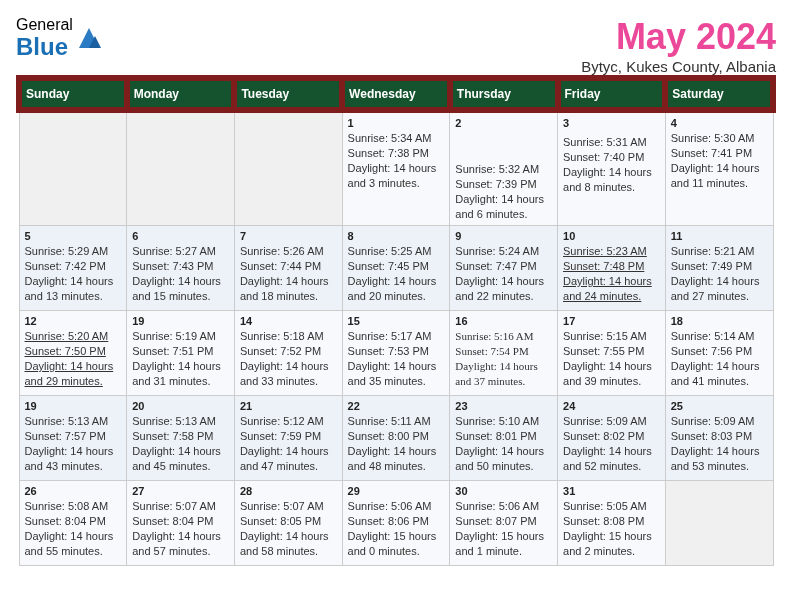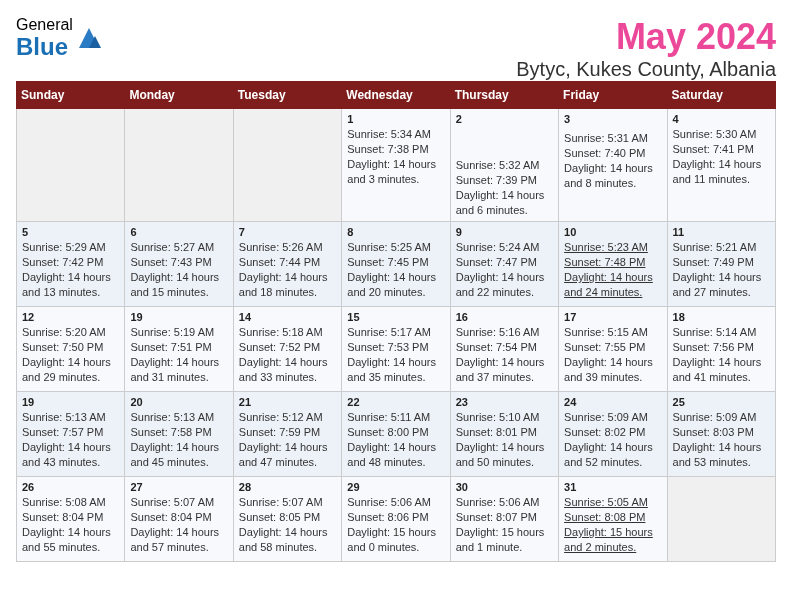--- a/index.html
+++ b/index.html
@@ -36,36 +36,36 @@
     }
     .title-block {
       text-align: right;
     }
     .month-title {
       font-size: 36px;
       font-weight: bold;
       color: #ec4899;
     }
     .location {
-      font-size: 20px;
+      font-size: 15px;
       color: #333;
     }
     .calendar-table {
       width: 100%;
       border-collapse: collapse;
       table-layout: fixed;
     }
     .calendar-table thead tr th {
-      background: #7f1d1d;
+      background: #14532d;
       color: #fff;
       font-size: 12px;
       font-weight: bold;
       padding: 6px 4px;
       text-align: left;
-      border: 1px solid #7f1d1d;
+      border: 6px solid #7f1d1d;
     }
     .calendar-table tbody tr td {
       vertical-align: top;
       border: 1px solid #ccc;
       padding: 4px 5px;
       font-size: 10px;
       color: #222;
       min-height: 85px;
       height: 85px;
       background: #fff;
@@ -203,21 +203,21 @@
           <div class="day-number">11</div>
           <div class="cell-content" style="white-space: pre-line;">Sunrise: 5:21 AM
 Sunset: 7:49 PM
 Daylight: 14 hours
 and 27 minutes.</div>
         </td>
       </tr>
       <tr>
         <td>
           <div class="day-number">12</div>
-          <div class="cell-content" style="white-space: pre-line;">Sunrise: 5:20 AM
+          <div class="cell-content" style="white-space: pre-line; text-decoration: underline;">Sunrise: 5:20 AM
 Sunset: 7:50 PM
 Daylight: 14 hours
 and 29 minutes.</div>
         </td>
         <td>
           <div class="day-number">19</div>
           <div class="cell-content" style="white-space: pre-line;">Sunrise: 5:19 AM
 Sunset: 7:51 PM
 Daylight: 14 hours
 and 31 minutes.</div>
@@ -231,21 +231,21 @@
         </td>
         <td>
           <div class="day-number">15</div>
           <div class="cell-content" style="white-space: pre-line;">Sunrise: 5:17 AM
 Sunset: 7:53 PM
 Daylight: 14 hours
 and 35 minutes.</div>
         </td>
         <td>
           <div class="day-number">16</div>
-          <div class="cell-content" style="white-space: pre-line;">Sunrise: 5:16 AM
+          <div class="cell-content" style="white-space: pre-line; font-family: Liberation Serif, serif;">Sunrise: 5:16 AM
 Sunset: 7:54 PM
 Daylight: 14 hours
 and 37 minutes.</div>
         </td>
         <td>
           <div class="day-number">17</div>
           <div class="cell-content" style="white-space: pre-line;">Sunrise: 5:15 AM
 Sunset: 7:55 PM
 Daylight: 14 hours
 and 39 minutes.</div>
@@ -340,21 +340,21 @@
         </td>
         <td>
           <div class="day-number">30</div>
           <div class="cell-content" style="white-space: pre-line;">Sunrise: 5:06 AM
 Sunset: 8:07 PM
 Daylight: 15 hours
 and 1 minute.</div>
         </td>
         <td>
           <div class="day-number">31</div>
-          <div class="cell-content" style="white-space: pre-line; text-decoration: underline;">Sunrise: 5:05 AM
+          <div class="cell-content" style="white-space: pre-line;">Sunrise: 5:05 AM
 Sunset: 8:08 PM
 Daylight: 15 hours
 and 2 minutes.</div>
         </td>
         <td class="empty-cell"></td>
       </tr>
     </tbody>
 </table>
 
 </body></html>

